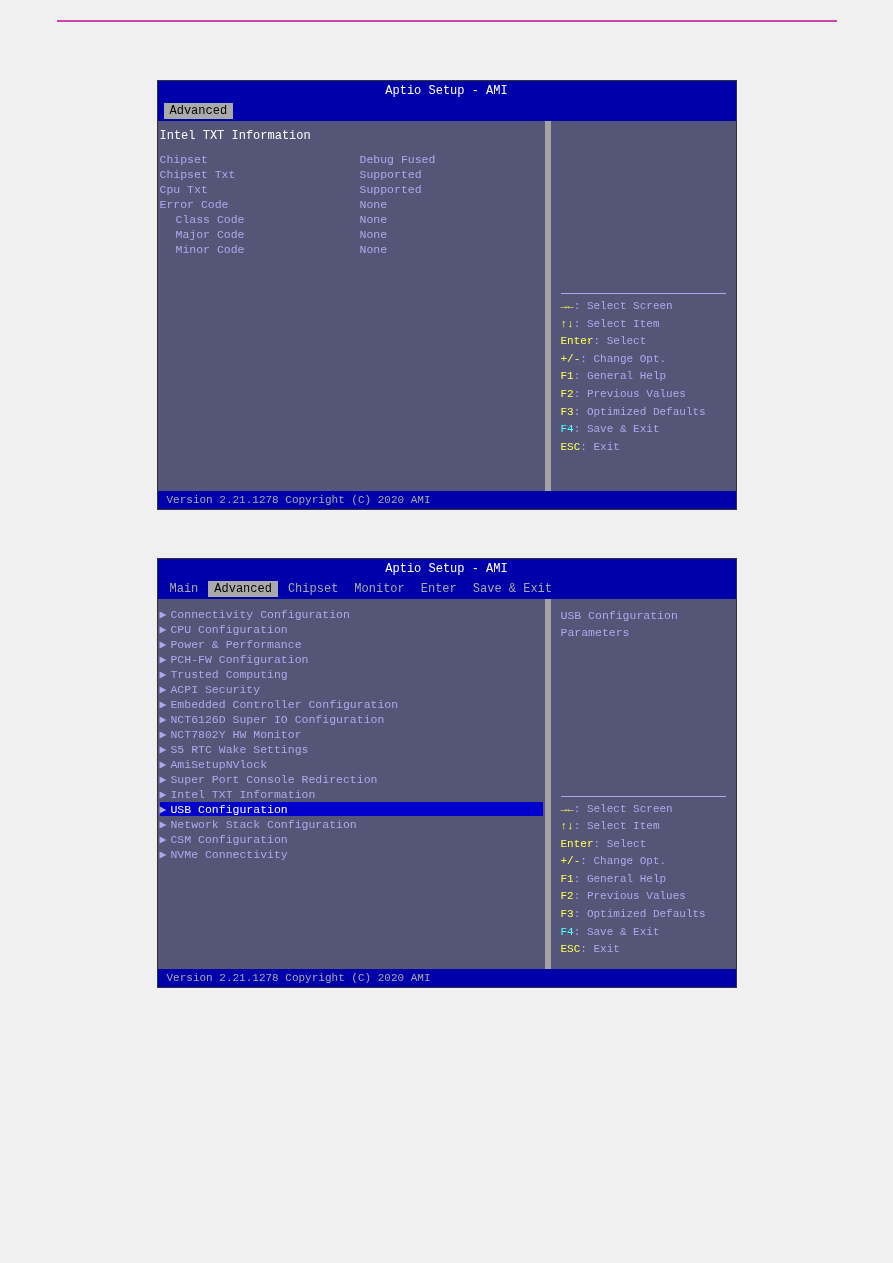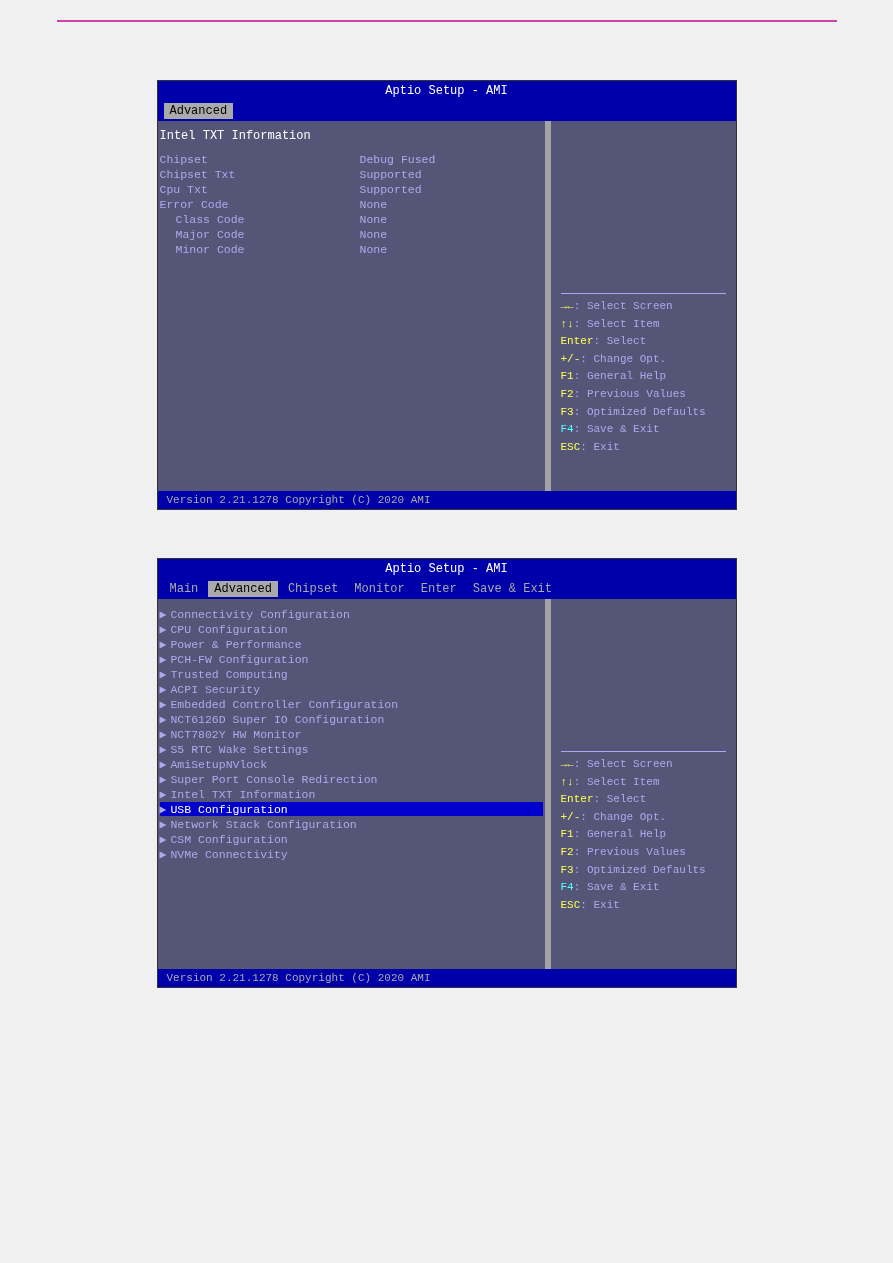--- a/index.html
+++ b/index.html
@@ -297,20 +297,21 @@
         <div class="bios-menu-item">
           <span class="bios-menu-arrow">▶</span>
           <span>CSM Configuration</span>
         </div>
         <div class="bios-menu-item">
           <span class="bios-menu-arrow">▶</span>
           <span>NVMe Connectivity</span>
         </div>
       </div>
       <div class="bios-right">
+        <div class="bios-right-help" style="margin-bottom: 10px;">USB Configuration Parameters</div>
         <div style="height: 140px;"></div>
         <div class="bios-help-divider"></div>
         <div class="bios-key-help">
           <div><span class="key">→←</span>: Select Screen</div>
           <div><span class="key">↑↓</span>: Select Item</div>
           <div><span class="key">Enter</span>: Select</div>
           <div><span class="key">+/-</span>: Change Opt.</div>
           <div><span class="key">F1</span>: General Help</div>
           <div><span class="key">F2</span>: Previous Values</div>
           <div><span class="key">F3</span>: Optimized Defaults</div>

